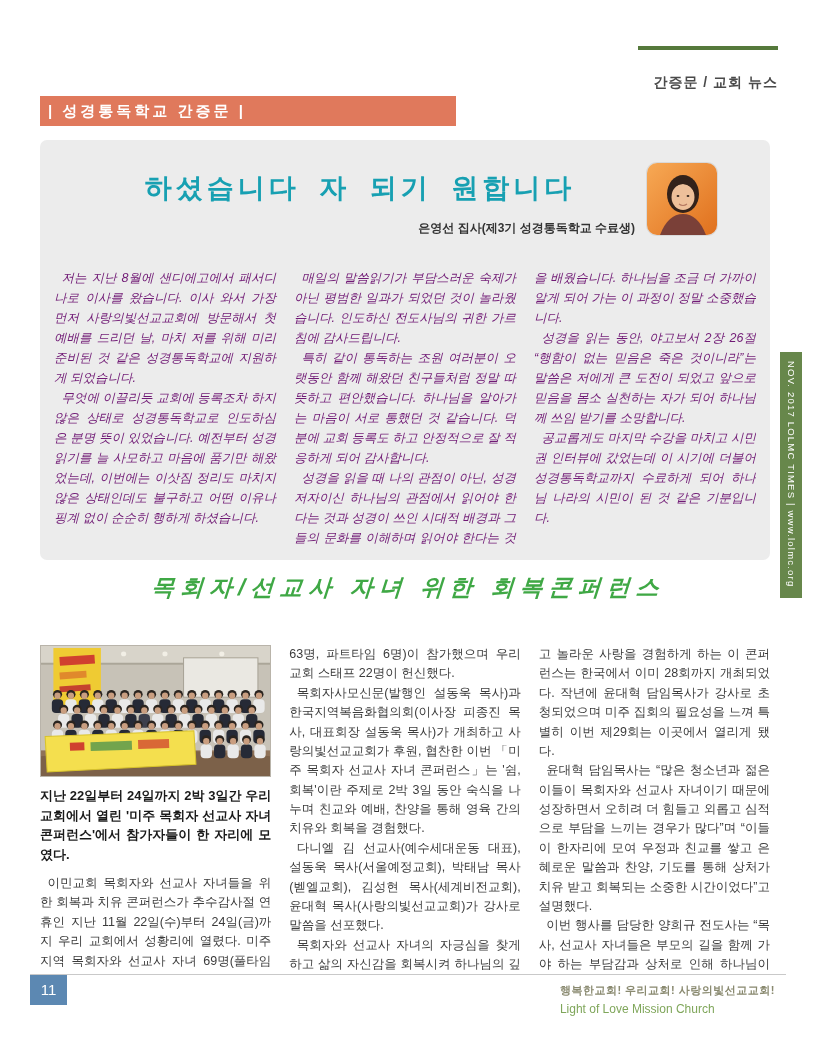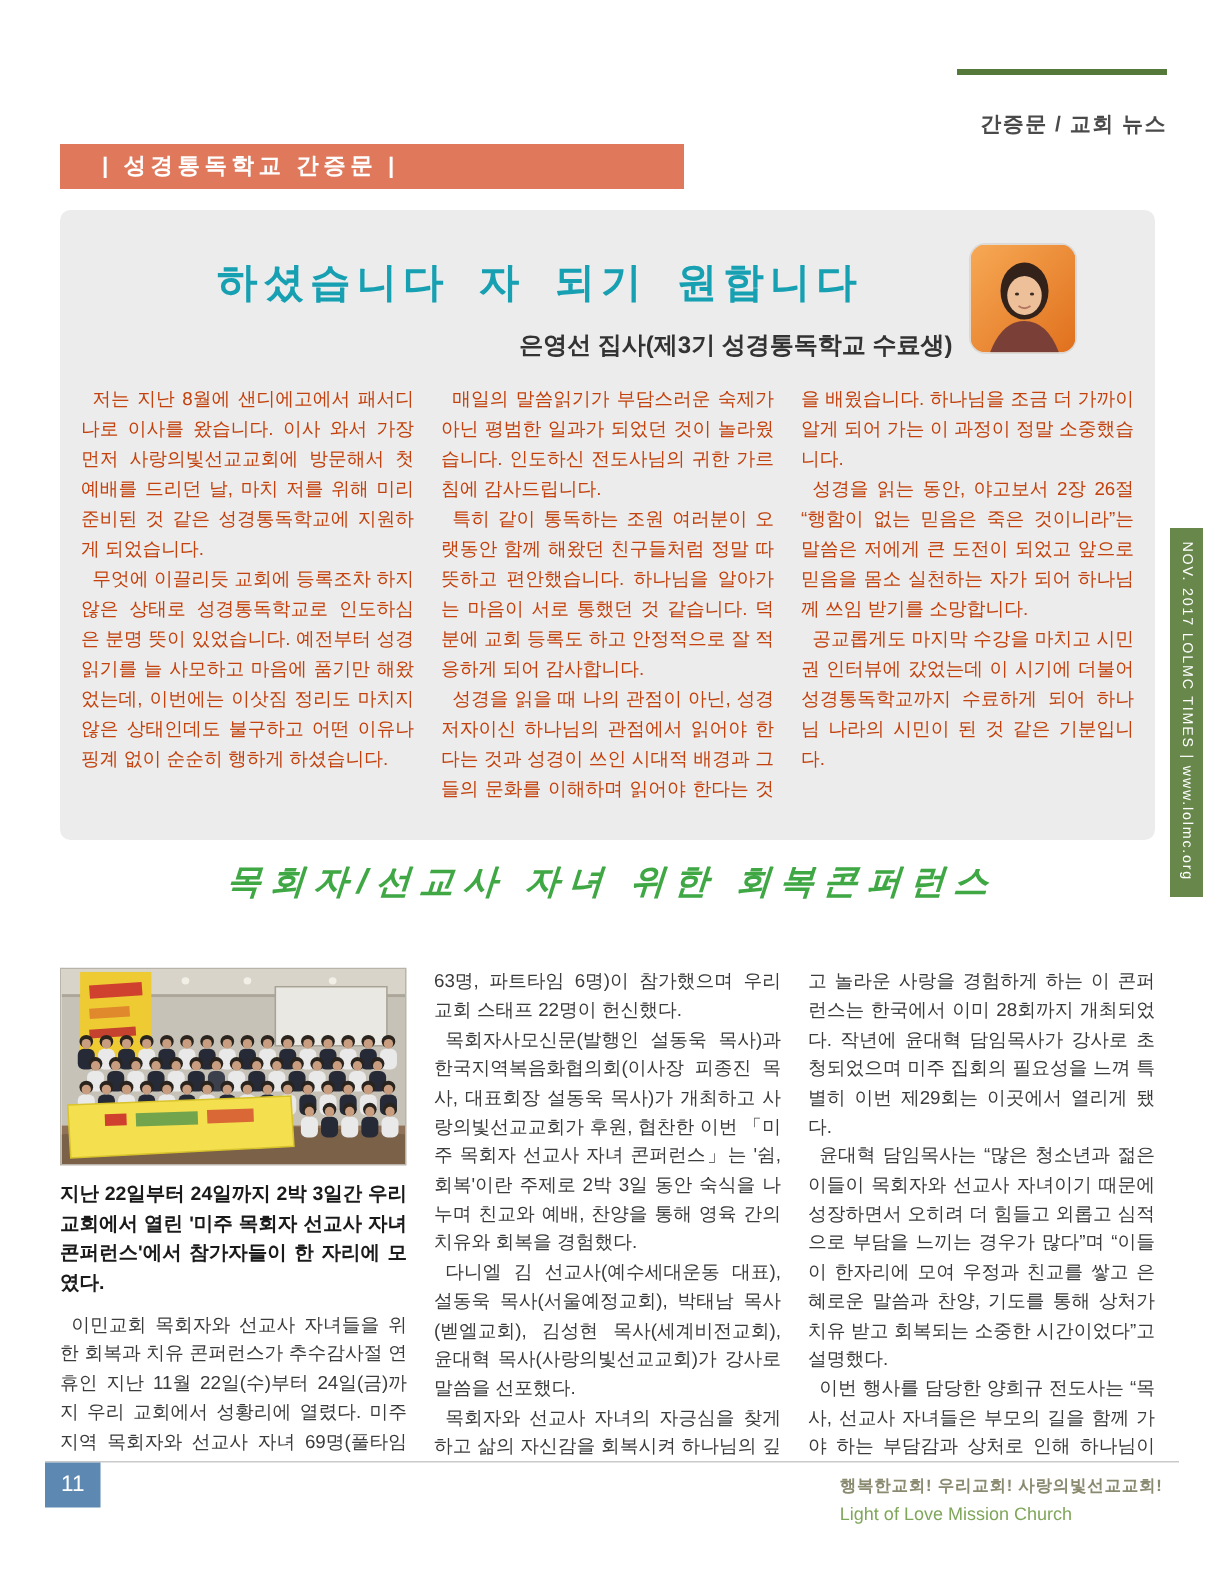--- a/index.html
+++ b/index.html
@@ -11,45 +11,45 @@
     color:#3b3b3b;
   }
   
   .corner-rule { position:absolute; top:46px; right:38px; width:140px; height:4px; background:#55793b; }
   .corner-label { position:absolute; top:56px; right:38px; font-size:14px; font-weight:bold; color:#4a4a4a; letter-spacing:1px;margin-top:18px; }
 
   
   .section-bar {
     position:absolute; left:40px; top:96px; width:416px; height:30px;
     background:#e0795c; color:#fff; font-size:15px; font-weight:bold;
-    line-height:30px; padding-left:28px; letter-spacing:3px;
+    line-height:30px; padding-left:8px; letter-spacing:3px;
   }
 
   
   .testimony-box {
     position:absolute; left:40px; top:140px; width:730px; height:420px;
     background:#ececec; border-radius:7px;
   }
   .testimony-title {
     position:absolute; top:30px; left:0; width:640px; text-align:center;
     font-size:27px; font-weight:bold; color:#17a0b2; letter-spacing:4px; word-spacing:8px;
   }
   .testimony-byline {
     position:absolute; top:80px; right:135px;
-    font-size:16px; font-weight:bold; color:#333;
+    font-size:12px; font-weight:bold; color:#333;
   }
   .portrait {
     position:absolute; top:23px; right:53px; width:70px; height:72px;
     border-radius:10px; overflow:hidden; box-shadow:0 0 0 1px rgba(0,0,0,.08);
   }
   .portrait svg { display:block; width:100%; height:100%; }
   .testimony-cols {
-    position:absolute; left:14px; right:14px; top:116px; height:288px;
+    position:absolute; left:14px; right:14px; top:128px; height:288px;
     column-count:3; column-gap:18px; column-fill:auto; overflow:hidden;
-    font-size:12.5px; line-height:1.6; text-align:justify; color:#c2410c;
+    font-size:12.5px; line-height:1.6; text-align:justify; color:#701a75;font-style:italic;
   }
   .testimony-cols p, .news-cols p { margin:0; text-indent:0.6em; }
 
   
   .issue-bar {
     position:absolute; left:780px; top:352px; width:22px; height:246px;
     background:#67874b; color:#fff;
   }
   .issue-bar span {
     writing-mode:vertical-rl; display:block; margin:9px auto 0 auto;

